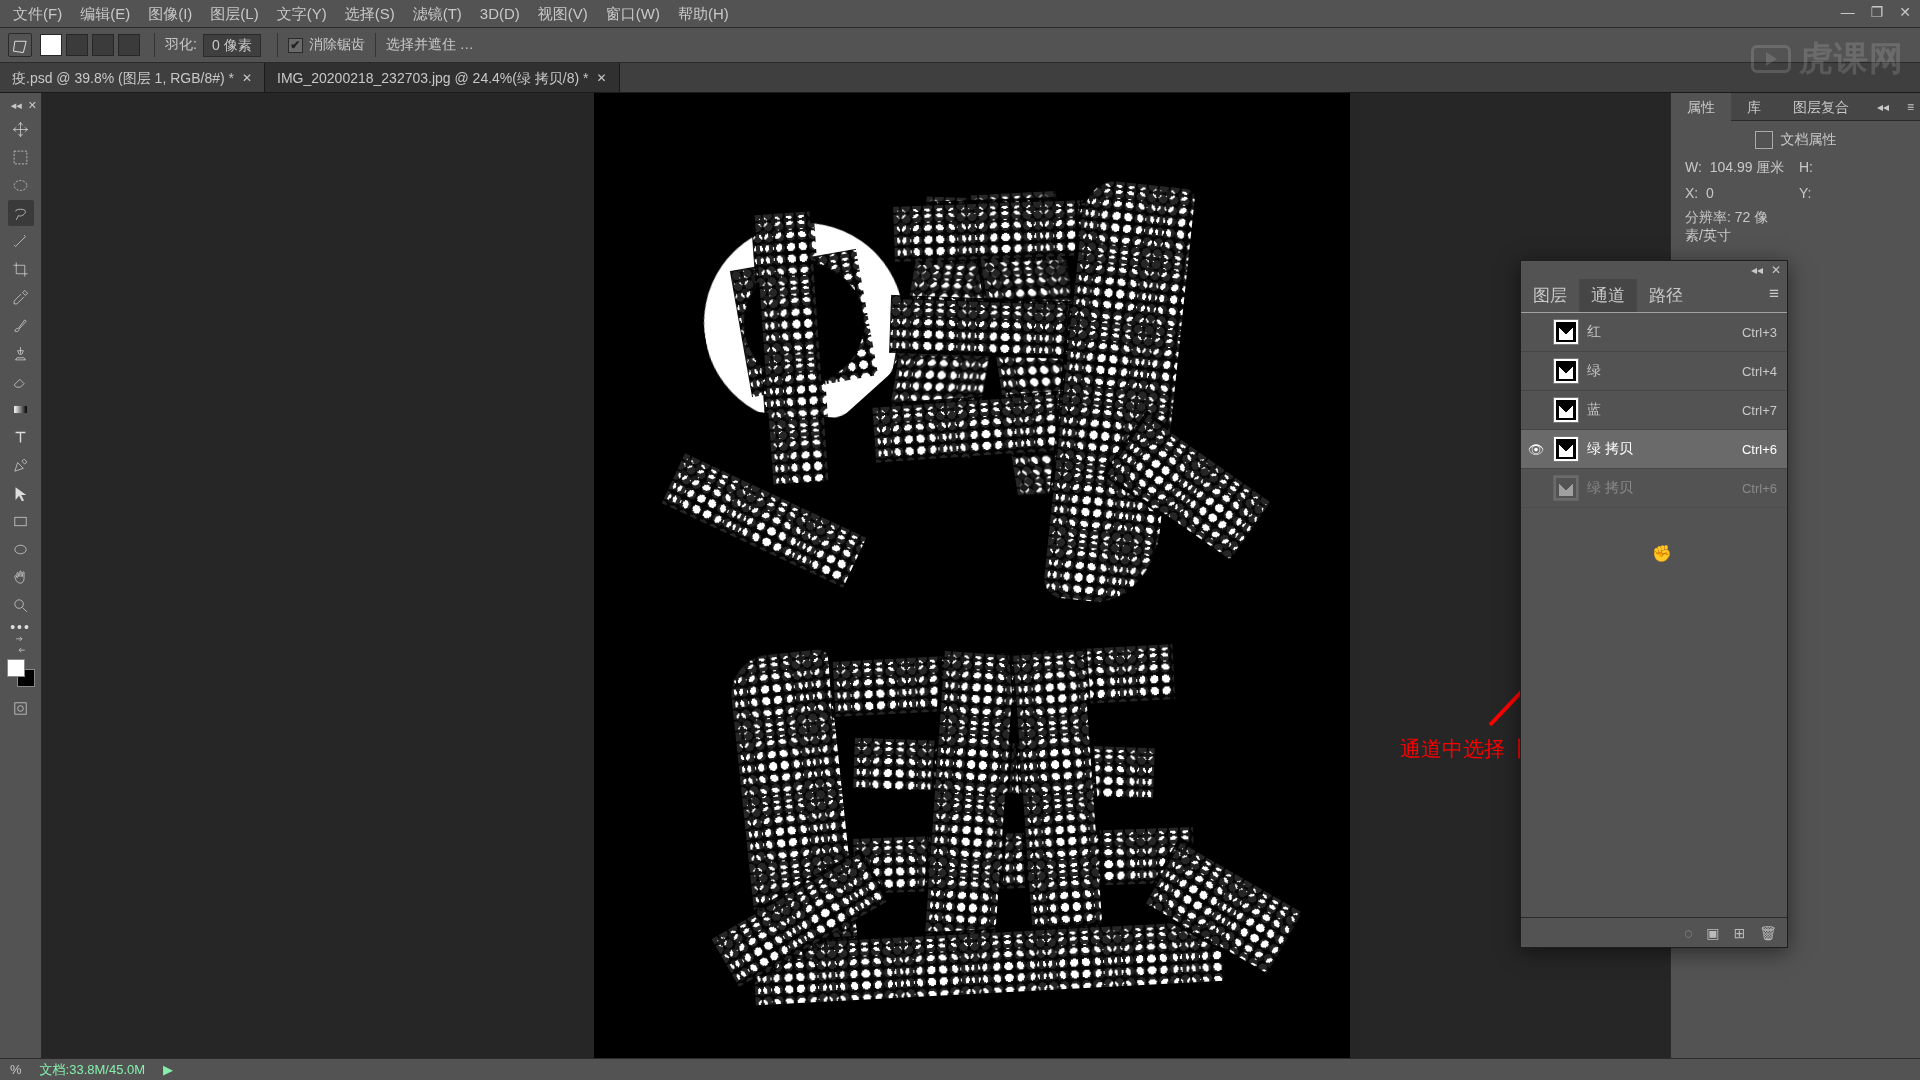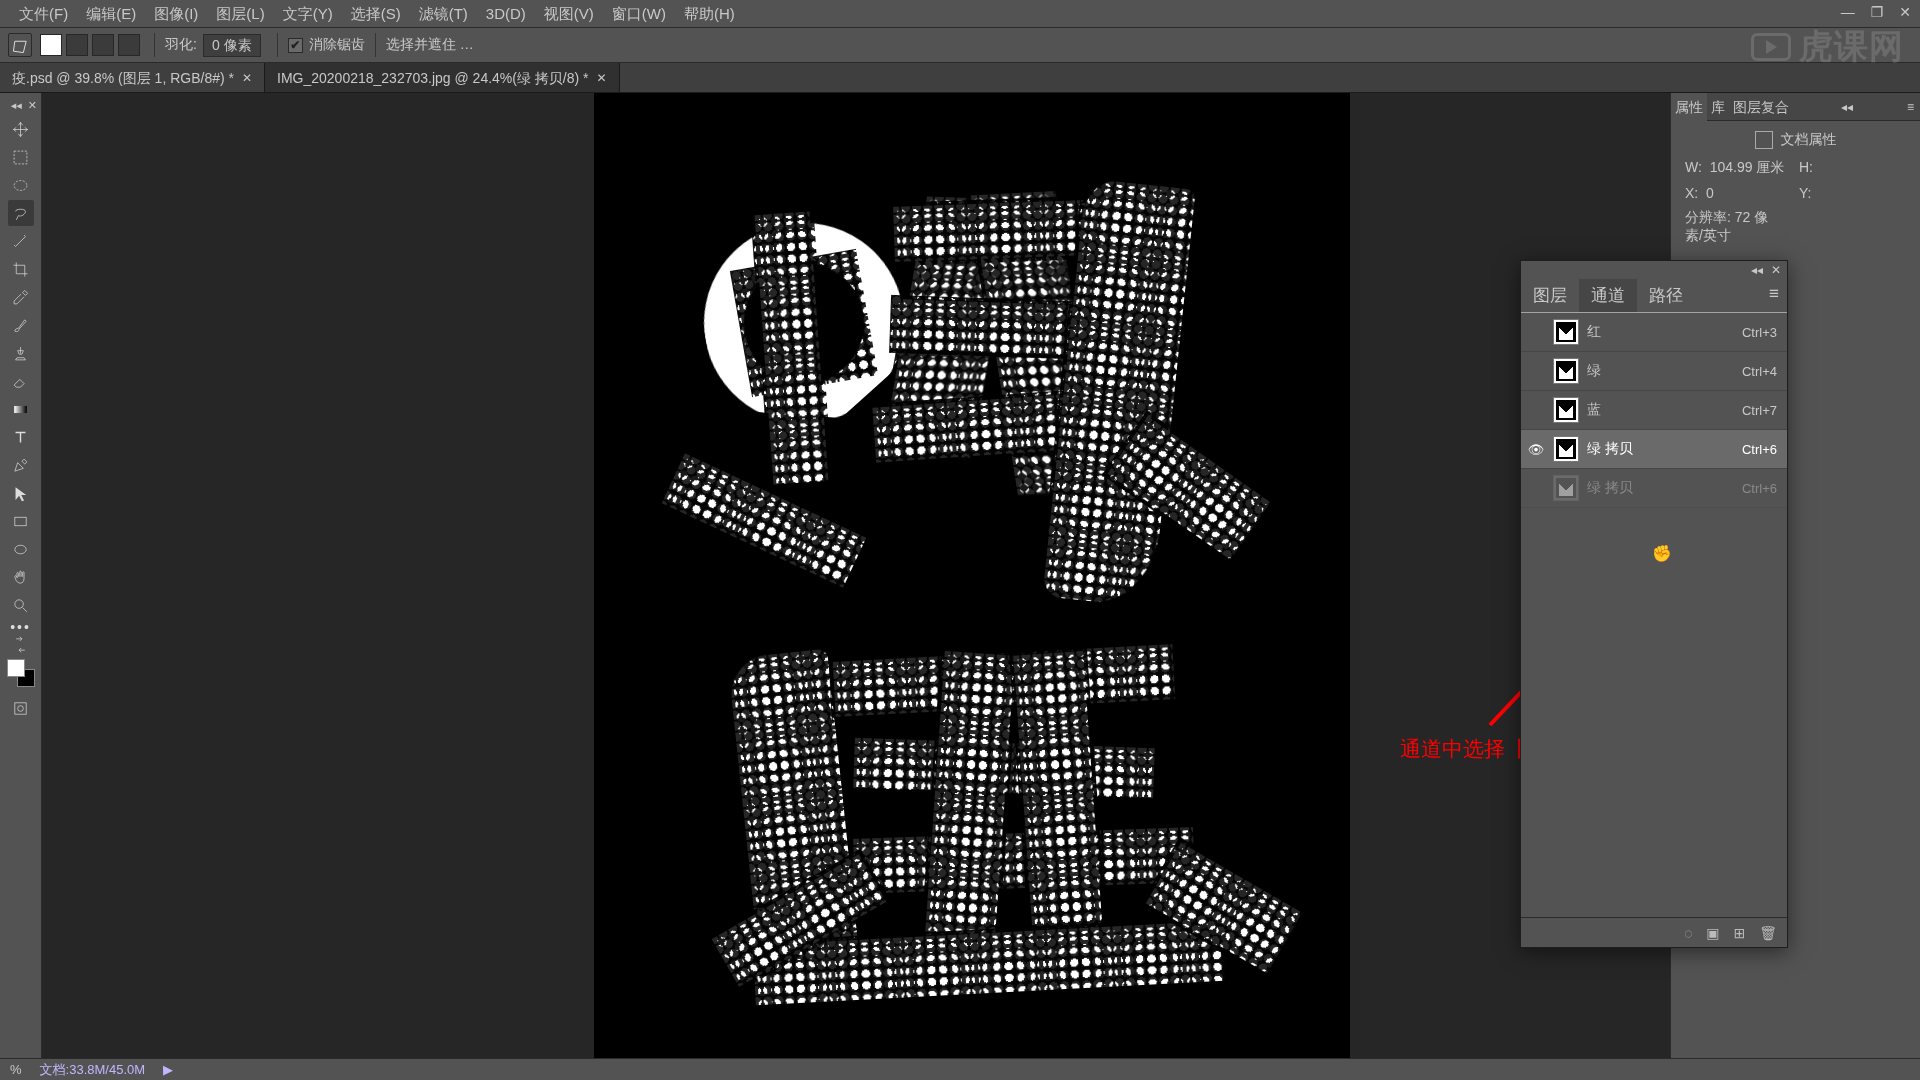--- a/index.html
+++ b/index.html
@@ -5,21 +5,21 @@
 * { margin: 0; padding: 0; box-sizing: border-box; user-select: none; }
 body {
   width: 1920px; height: 1080px;
   background: #535353; color: #c8c8c8;
   font-family: "Microsoft YaHei", sans-serif; font-size: 14px;
   overflow: hidden;
 }
 
 .menubar {
   height: 28px; background: #535353; display: flex; align-items: center;
-  padding: 0 10px; border-bottom: 1px solid #2a2a2a;
+  padding: 0 4px; border-bottom: 1px solid #2a2a2a;
 }
 .menubar > span { padding: 0 9px; line-height: 28px; font-size: 15px; }
 .win-ctrl { position: absolute; top: 2px; right: 4px; display: flex; gap: 6px; }
 .win-ctrl span { font-size: 14px; padding: 2px 5px; }
 
 
 .optionsbar {
   height: 35px; background: #535353; border-bottom: 1px solid #2a2a2a;
   display: flex; align-items: center; padding: 0 8px; font-size: 14px;
 }
@@ -85,21 +85,21 @@
   pointer-events: none;
 }
 .anno-text {
   position: absolute; left: 1358px; top: 642px; color: #ff0000;
   font-size: 21px; font-weight: 500;
 }
 
 
 .right-col { position: absolute; top: 93px; right: 0; width: 250px; bottom: 22px; background: #535353; border-left: 1px solid #2a2a2a; }
 .panel-tabs { height: 28px; display: flex; align-items: center; background: #464646; border-bottom: 1px solid #2a2a2a; gap: 0; font-size: 14px; }
-.panel-tabs span { padding: 0 4px; line-height: 28px; }
+.panel-tabs span { padding: 0 16px; line-height: 28px; }
 .panel-tabs span.act { background: #535353; }
 .panel-tabs .sp { margin-left: auto; padding: 0 6px; font-size: 12px; }
 .props { padding: 10px 14px; font-size: 14px; color: #c8c8c8; }
 .props .hdr { display: flex; align-items: center; gap: 8px; margin-bottom: 10px; justify-content: center; }
 .props .hdr .ico { width: 18px; height: 18px; border: 1px solid #aaa; }
 .props .row { display: flex; gap: 14px; margin-bottom: 8px; }
 .props .row span:first-child { width: 100px; }
 
 
 .float-panel {
@@ -134,25 +134,25 @@
   position: absolute; left: 1652px; top: 544px; width: 18px; height: 18px;
   font-size: 16px; color: #eee; pointer-events: none;
 }
 
 
 .statusbar {
   position: absolute; left: 0; right: 0; bottom: 0; height: 22px;
   background: #535353; border-top: 1px solid #2a2a2a; font-size: 13px;
   display: flex; align-items: center; padding: 0 10px; gap: 18px; color: #c8c8c8;
 }
-.statusbar .g { color: #c4b5fd; }
+.statusbar .g { color: #86efac; }
 
 
 .watermark {
-  position: absolute; top: 24px; right: 16px; color: rgba(255,255,255,.14);
+  position: absolute; top: 36px; right: 16px; color: rgba(255,255,255,.14);
   font-size: 34px; font-weight: 600; letter-spacing: 1px; display: flex; align-items: center; gap: 8px;
 }
 .watermark .play { width: 40px; height: 28px; border: 3px solid rgba(255,255,255,.14); border-radius: 6px; display: flex; align-items: center; justify-content: center; }
 .watermark .play::after { content: ""; border-left: 11px solid rgba(255,255,255,.14); border-top: 7px solid transparent; border-bottom: 7px solid transparent; }
 </style>
 </head>
 <body>
 
 <div class="menubar">
   <span>文件(F)</span>

